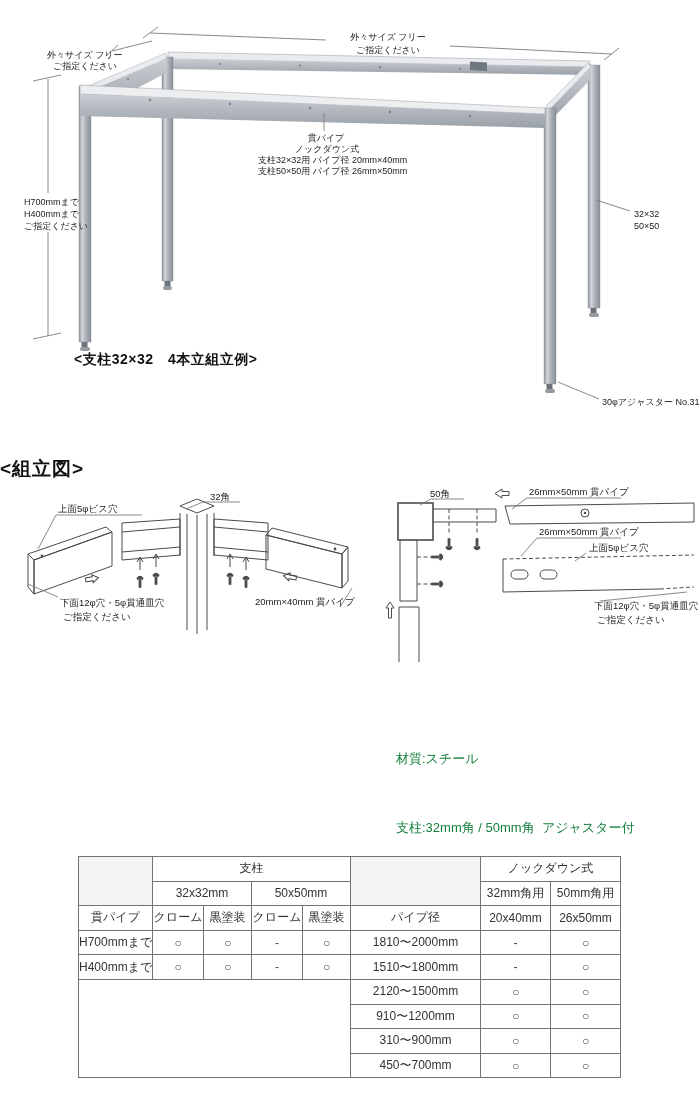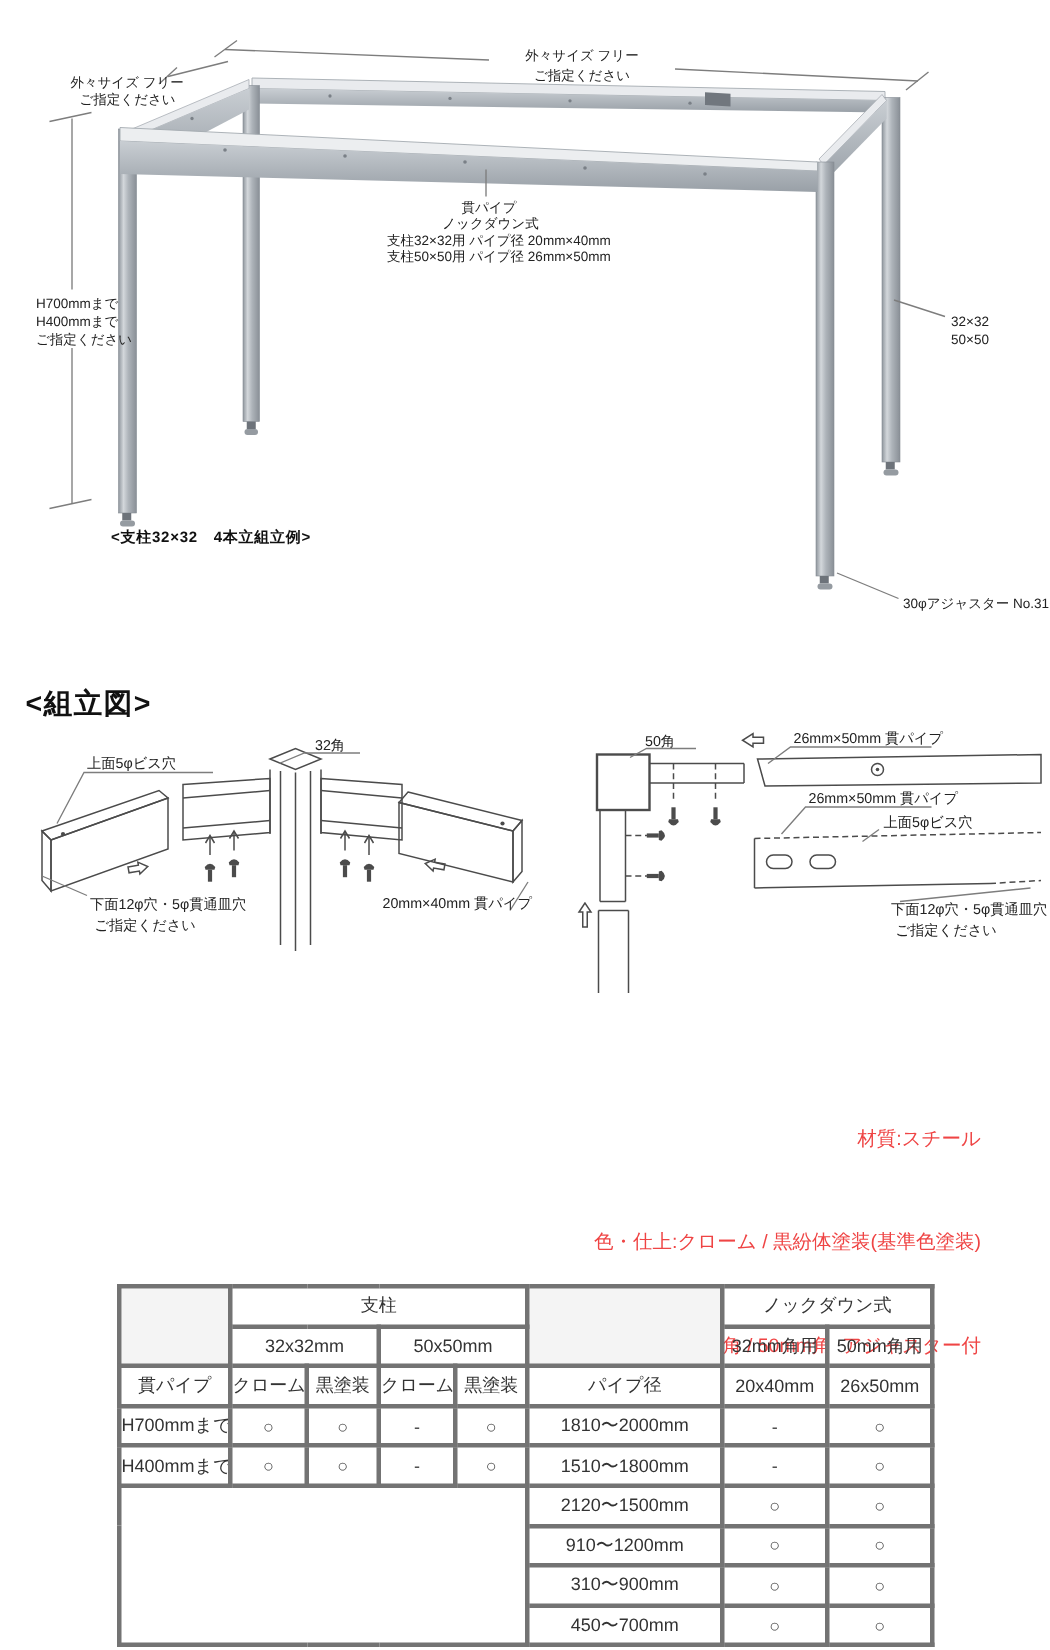--- a/index.html
+++ b/index.html
@@ -5,30 +5,30 @@
   html,body{margin:0;padding:0;}
   body{
     width:700px;height:1100px;position:relative;background:#ffffff;
     font-family:"Liberation Sans",sans-serif;overflow:hidden;
   }
   .abs{position:absolute;}
   svg{display:block;}
   svg text{font-family:"Liberation Sans",sans-serif;fill:#222;}
   .ann{font-size:9px;}
   .alab{font-size:9.5px;}
-  #caption{left:74px;top:351px;font-size:10px;font-weight:bold;color:#111;letter-spacing:.5px;}
-  #assembly-heading{left:17px;top:456px;font-size:19px;font-weight:bold;color:#111;letter-spacing:1px;}
-  #specs{left:396px;top:701px;font-size:13px;color:#ef4444;line-height:23px;white-space:pre;text-align:right;}
+  #caption{left:74px;top:351px;font-size:14px;font-weight:bold;color:#111;letter-spacing:.5px;}
+  #assembly-heading{left:0;top:456px;font-size:19px;font-weight:bold;color:#111;letter-spacing:1px;}
+  #specs{left:396px;top:701px;font-size:13px;color:#15803d;line-height:23px;white-space:pre;}
   #spec-table{
     position:absolute;left:78px;top:856px;width:542px;
     border-collapse:collapse;table-layout:fixed;
     font-size:12px;color:#333;
   }
   #spec-table td{
-    border:3px solid #737373;text-align:center;vertical-align:middle;
+    border:1px solid #737373;text-align:center;vertical-align:middle;
     height:23.6px;padding:0;overflow:hidden;white-space:nowrap;
   }
   #spec-table td.gray{background:#f4f4f4;}
   #spec-table td.mark{color:#444;font-size:12px;}
   .thin{stroke:#7d7d7d;stroke-width:0.9;fill:none;}
   .line{stroke:#4b4b4b;stroke-width:1;fill:none;}
   .lineb{stroke:#4b4b4b;stroke-width:1.6;fill:none;}
   .dash{stroke:#4b4b4b;stroke-width:1;fill:none;stroke-dasharray:4 2.5;}
   .fillDark{fill:#4b4b4b;stroke:none;}
 </style>
@@ -281,21 +281,20 @@
       <rect x="540" y="570" width="17" height="9" rx="4.5" class="line"></rect>
     </g>
     <line class="thin" x1="687" y1="592" x2="600" y2="601"></line>
     <text x="594" y="609" class="alab">下面12φ穴・5φ貫通皿穴</text>
     <text x="597" y="623" class="alab">ご指定ください</text>
   </g>
 </svg>
 
 <div id="specs" class="abs">
   <div>材質:スチール</div>
-  <div>色・仕上:クローム / 黒紛体塗装(基準色塗装)</div>
   <div>支柱:32mm角 / 50mm角  アジャスター付</div>
 </div>
 
 <table id="spec-table">
   <colgroup>
     <col style="width:74px">
       <col style="width:51px">
       <col style="width:48px">
       <col style="width:51px">
     <col style="width:48px">

